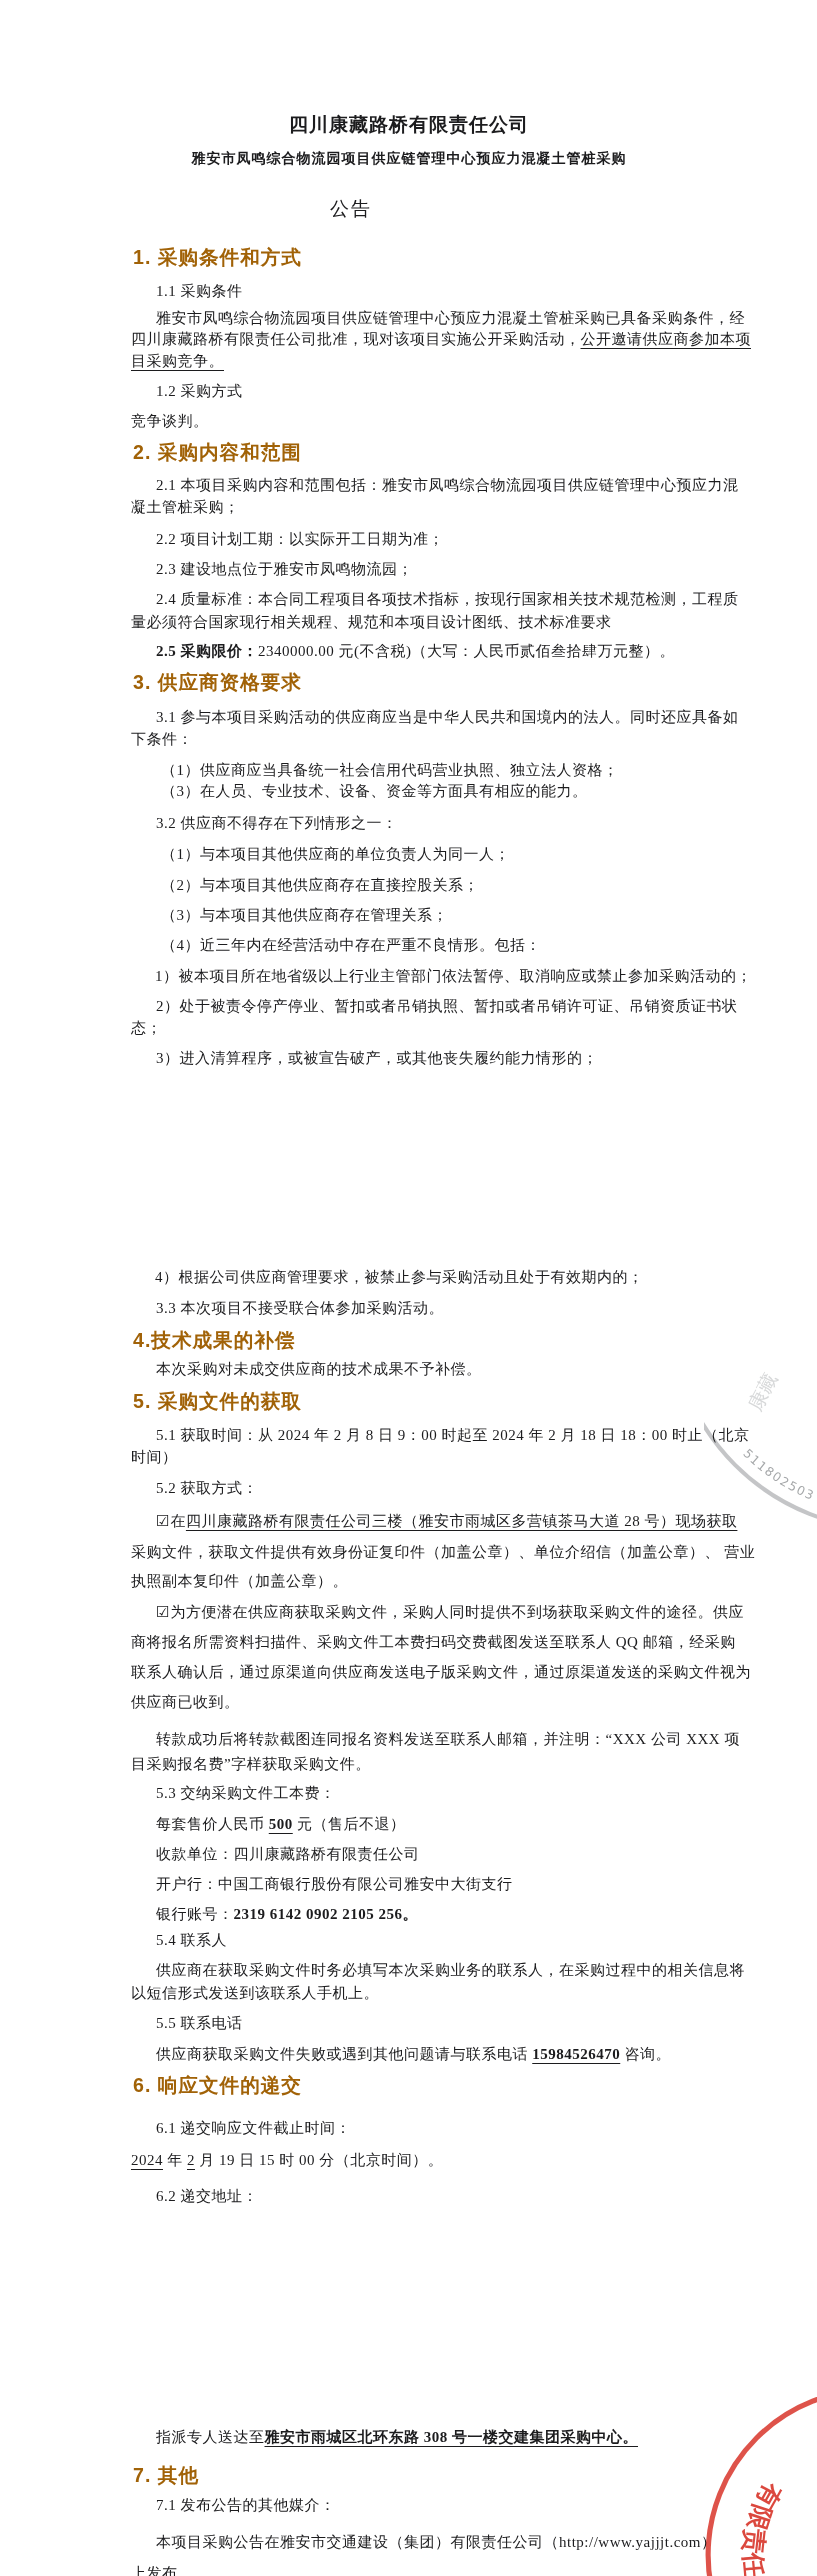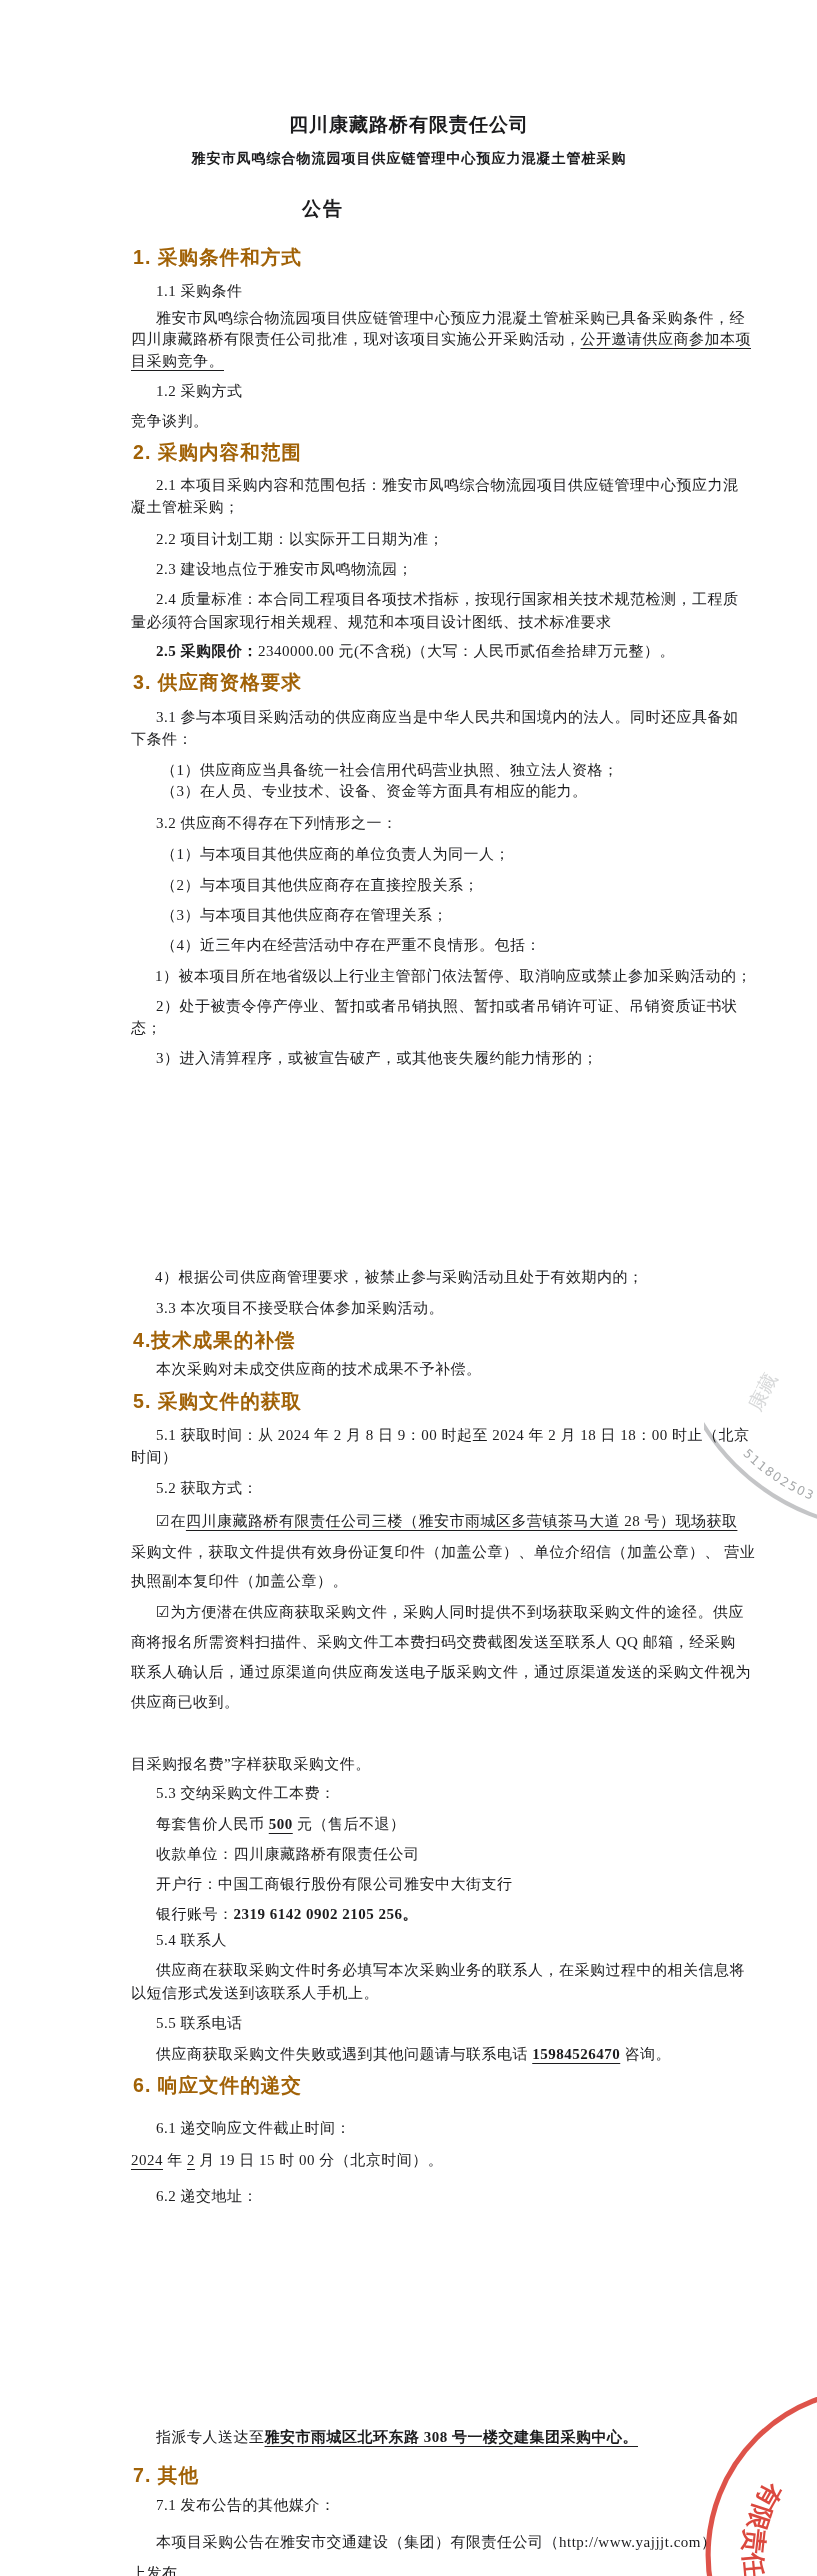--- a/index.html
+++ b/index.html
@@ -3,21 +3,21 @@
 <meta charset="utf-8">
 <style>
   html,body{margin:0;padding:0;background:#e8e8e8;}
   .page{position:relative;width:818px;height:3468px;background:#ffffff;overflow:hidden;
         font-family:"Liberation Serif","DejaVu Serif",serif;color:#1c1c1e;}
   .ln{position:absolute;font-size:15px;letter-spacing:0.5px;white-space:nowrap;line-height:1.25;}
   .hd{position:absolute;font-size:19.6px;font-weight:bold;letter-spacing:1px;white-space:nowrap;
       font-family:"Liberation Sans","DejaVu Sans",sans-serif;color:#a16207;}
   .t1{position:absolute;left:0;width:818px;text-align:center;font-size:19px;font-weight:bold;letter-spacing:1px;}
   .t2{position:absolute;left:0;width:818px;text-align:center;font-size:14px;font-weight:bold;letter-spacing:1px;}
-  .t3{position:absolute;left:0;width:646px;text-align:center;font-size:19px;font-weight:bold;letter-spacing:2.1px;}
+  .t3{position:absolute;left:0;width:646px;text-align:center;font-size:19px;font-weight:normal;letter-spacing:2.1px;padding-left:28px;}
   .u{text-decoration:underline;text-decoration-thickness:1px;text-underline-offset:3.6px;}
   .b{font-weight:bold;}
   .bu{font-weight:bold;text-decoration:underline;text-decoration-thickness:1px;text-underline-offset:3.6px;}
   .num{font-weight:600;}
   .chk{font-family:"DejaVu Sans","Liberation Sans",sans-serif;font-size:15.5px;}
   .stamp{position:absolute;mix-blend-mode:multiply;pointer-events:none;}
 </style>
 </head>
 <body>
 
@@ -68,20 +68,21 @@
   <div class="ln" style="top:1426px;left:156px">5.1 获取时间：从 2024 年 2 月 8 日 9：00 时起至 2024 年 2 月 18 日 18：00 时止（北京</div>
   <div class="ln" style="top:1448px;left:131px">时间）</div>
   <div class="ln" style="top:1479px;left:156px">5.2 获取方式：</div>
   <div class="ln" style="top:1512px;left:156px"><span class="chk">☑</span><span>在</span><span class="u">四川康藏路桥有限责任公司三楼（雅安市雨城区多营镇茶马大道 28 号）现场获取</span></div>
   <div class="ln" style="top:1543px;left:131px">采购文件，获取文件提供有效身份证复印件（加盖公章）、单位介绍信（加盖公章）、 营业</div>
   <div class="ln" style="top:1572px;left:131px">执照副本复印件（加盖公章）。</div>
   <div class="ln" style="top:1633px;left:131px">商将报名所需资料扫描件、采购文件工本费扫码交费截图发送至联系人 QQ 邮箱，经采购</div>
   <div class="ln" style="top:1603px;left:156px"><span class="chk">☑</span><span>为方便潜在供应商获取采购文件，采购人同时提供不到场获取采购文件的途径。供应</span></div>
   <div class="ln" style="top:1663px;left:131px">联系人确认后，通过原渠道向供应商发送电子版采购文件，通过原渠道发送的采购文件视为</div>
   <div class="ln" style="top:1693px;left:131px">供应商已收到。</div>
+  <div class="ln" style="top:1730px;left:156px">转款成功后将转款截图连同报名资料发送至联系人邮箱，并注明：“XXX 公司 XXX 项</div>
   <div class="ln" style="top:1755px;left:131px">目采购报名费”字样获取采购文件。</div>
   <div class="ln" style="top:1784px;left:156px">5.3 交纳采购文件工本费：</div>
   <div class="ln" style="top:1815px;left:156px"><span>每套售价人民币 </span><span class="u num">500</span><span> 元（售后不退）</span></div>
   <div class="ln" style="top:1845px;left:156px"><span>收款单位：</span><span>四川康藏路桥有限责任公司</span></div>
   <div class="ln" style="top:1875px;left:156px"><span>开户行：</span><span>中国工商银行股份有限公司雅安中大街支行</span></div>
   <div class="ln" style="top:1905px;left:156px"><span>银行账号：</span><span class="num">2319 6142 0902 2105 256。</span></div>
   <div class="ln" style="top:1931px;left:156px">5.4 联系人</div>
   <div class="ln" style="top:1961px;left:156px">供应商在获取采购文件时务必填写本次采购业务的联系人，在采购过程中的相关信息将</div>
   <div class="ln" style="top:1984px;left:131px">以短信形式发送到该联系人手机上。</div>
   <div class="ln" style="top:2014px;left:156px">5.5 联系电话</div>

